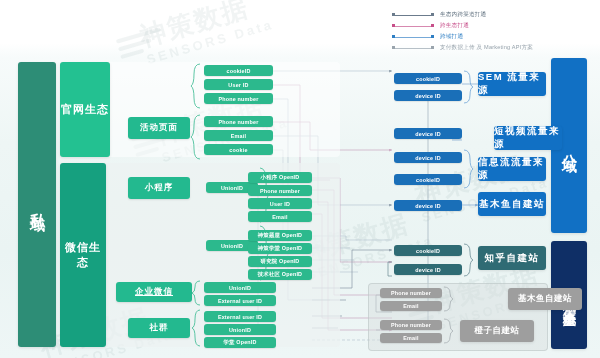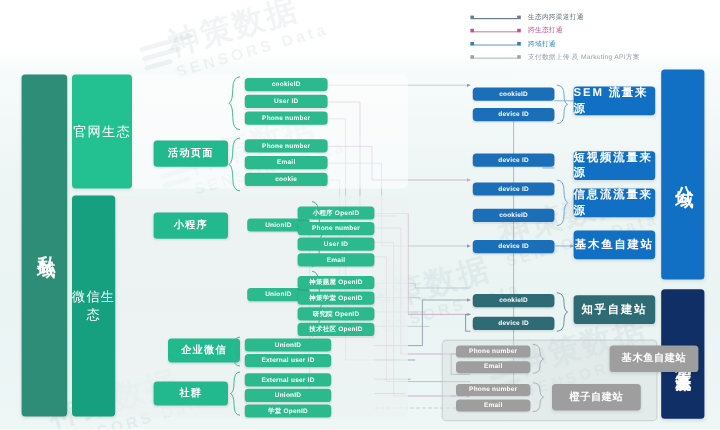--- a/index.html
+++ b/index.html
@@ -26,21 +26,21 @@
   .wm-bars{position:absolute;pointer-events:none;transform:rotate(-16deg);}
   .wm-bars i{display:block;height:4px;border-radius:2px;background:rgba(120,150,150,.10);margin-bottom:4px;}
 
   
   .band{
     position:absolute;border-radius:3px;color:#fff;
     display:flex;align-items:center;justify-content:center;text-align:center;
     writing-mode:vertical-rl;letter-spacing:4px;font-size:15px;font-weight:700;
     box-shadow:0 1px 3px rgba(0,0,0,.10);
   }
-  .band.small{font-size:11px;letter-spacing:3px;font-weight:400;text-align:center;}
+  .band.small{font-size:11px;letter-spacing:3px;font-weight:700;text-align:center;}
   .zone-bg{position:absolute;border-radius:4px;}
 
   
   .srcbox{
     position:absolute;border-radius:3px;color:#fff;
     display:flex;align-items:center;justify-content:center;
     font-size:8.5px;font-weight:700;letter-spacing:1px;
     box-shadow:0 1px 2px rgba(0,0,0,.10);
   }
   
@@ -183,25 +183,25 @@
       <path d="M380,330 L376,330" stroke="#9aa4ad"></path>
     </g>
   </svg>
 
   <div class="band" style="left:18px;top:62px;width:38px;height:285px;background:#2d8d76;">私域</div>
 
   <div class="zone-bg" style="left:60px;top:62px;width:280px;height:95px;background:rgba(255,255,255,.55);"></div>
   <div class="zone-bg" style="left:60px;top:163px;width:280px;height:184px;background:rgba(236,242,242,.75);"></div>
 
   <div class="band small" style="left:60px;top:62px;width:50px;height:95px;background:#23c191;writing-mode:horizontal-tb;letter-spacing:1px;">官网生态</div>
-  <div class="band small" style="left:60px;top:163px;width:36px;height:184px;background:#16a07f;writing-mode:horizontal-tb;letter-spacing:1px;">微信生态</div>
+  <div class="band small" style="left:60px;top:163px;width:46px;height:184px;background:#16a07f;writing-mode:horizontal-tb;letter-spacing:1px;">微信生态</div>
 
   <div class="srcbox" style="left:128px;top:177px;width:62px;height:22px;background:#23b98f;">小程序</div>
   <div class="srcbox" style="left:128px;top:117px;width:62px;height:22px;background:#23b98f;">活动页面</div>
-  <div class="srcbox" style="left:140px;top:282px;width:60px;height:20px;background:#23b98f;">企业微信</div>
+  <div class="srcbox" style="left:116px;top:282px;width:76px;height:20px;background:#23b98f;text-decoration:underline;">企业微信</div>
   <div class="srcbox" style="left:128px;top:318px;width:62px;height:20px;background:#23b98f;">社群</div>
 
   <div class="chip" style="left:206px;top:182px;width:52px;height:11px;background:#2cb98d;">UnionID</div>
   <div class="chip" style="left:206px;top:240px;width:52px;height:11px;background:#2cb98d;">UnionID</div>
 
   <svg class="brace" style="left:190px;top:62px;width:12px;height:48px;">
     <path d="M10,2 Q4,2 4,12 Q4,22 1,24 Q4,26 4,36 Q4,46 10,46" stroke="#36b98f" fill="none" stroke-width="0.8"></path>
   </svg>
   <svg class="brace" style="left:190px;top:113px;width:12px;height:48px;">
     <path d="M10,2 Q4,2 4,12 Q4,22 1,24 Q4,26 4,36 Q4,46 10,46" stroke="#36b98f" fill="none" stroke-width="0.8"></path>
@@ -255,21 +255,21 @@
   <div class="chip" style="left:394px;top:200px;width:68px;height:11px;background:#1a6fb8;">device ID</div>
 
   <svg class="brace" style="left:462px;top:70px;width:12px;height:34px;">
     <path d="M2,1 Q8,1 8,9 Q8,16 11,17 Q8,18 8,25 Q8,33 2,33" stroke="#6fa3d6" fill="none" stroke-width="0.8"></path>
   </svg>
   <svg class="brace" style="left:462px;top:149px;width:12px;height:40px;">
     <path d="M2,1 Q8,1 8,10 Q8,18 11,20 Q8,22 8,30 Q8,39 2,39" stroke="#6fa3d6" fill="none" stroke-width="0.8"></path>
   </svg>
 
   <div class="dest" style="left:478px;top:72px;width:68px;height:24px;background:#1170c4;">SEM 流量来源</div>
-  <div class="dest" style="left:478px;top:126px;width:68px;height:24px;background:#1170c4;">短视频流量来源</div>
+  <div class="dest" style="left:494px;top:126px;width:68px;height:24px;background:#1170c4;">短视频流量来源</div>
   <div class="dest" style="left:478px;top:157px;width:68px;height:24px;background:#1170c4;">信息流流量来源</div>
   <div class="dest" style="left:478px;top:192px;width:68px;height:24px;background:#1170c4;">基木鱼自建站</div>
 
   <div class="zone-bg" style="left:368px;top:283px;width:178px;height:66px;background:rgba(215,222,222,.45);border:1px solid rgba(180,190,190,.5);"></div>
 
   <div class="chip" style="left:394px;top:245px;width:68px;height:11px;background:#2f6b74;">cookieID</div>
   <div class="chip" style="left:394px;top:264px;width:68px;height:11px;background:#2f6b74;">device ID</div>
 
   <div class="chip" style="left:380px;top:288px;width:62px;height:10px;background:#9e9e9e;">Phone number</div>
   <div class="chip" style="left:380px;top:301px;width:62px;height:10px;background:#9e9e9e;">Email</div>

